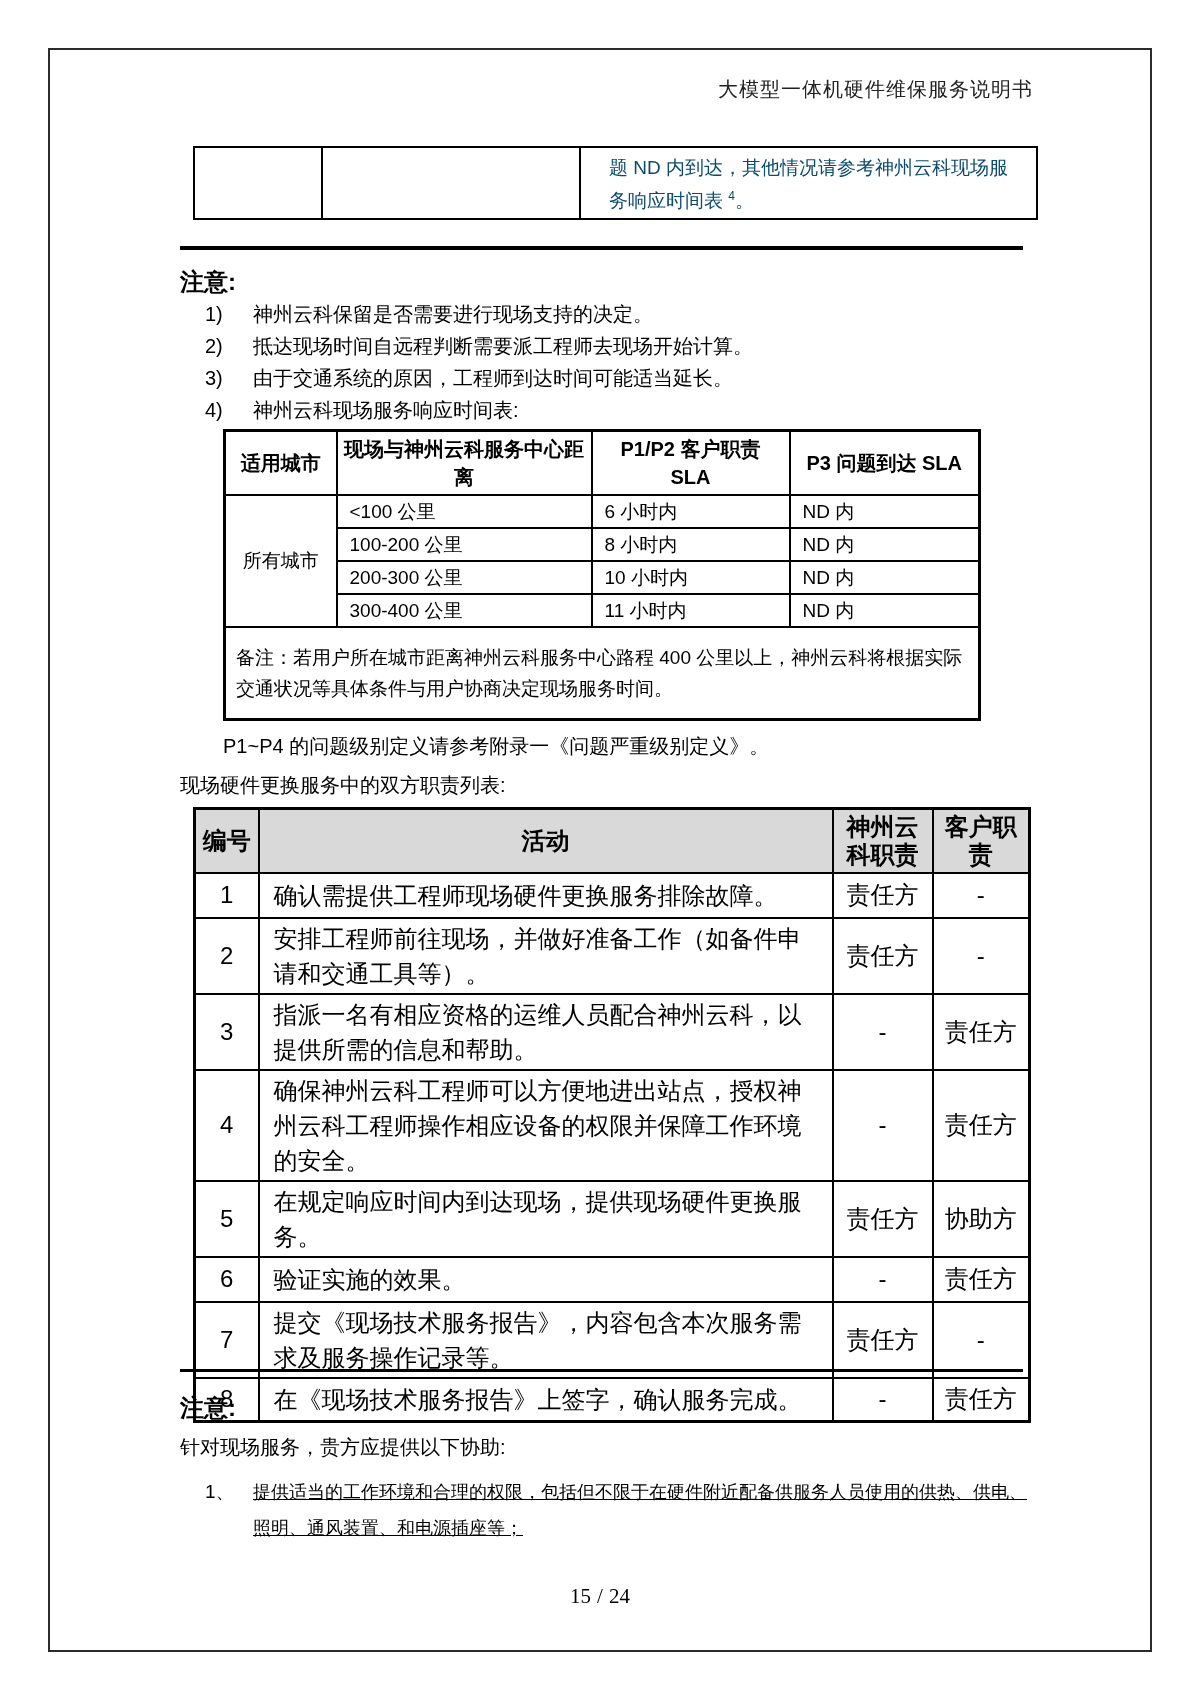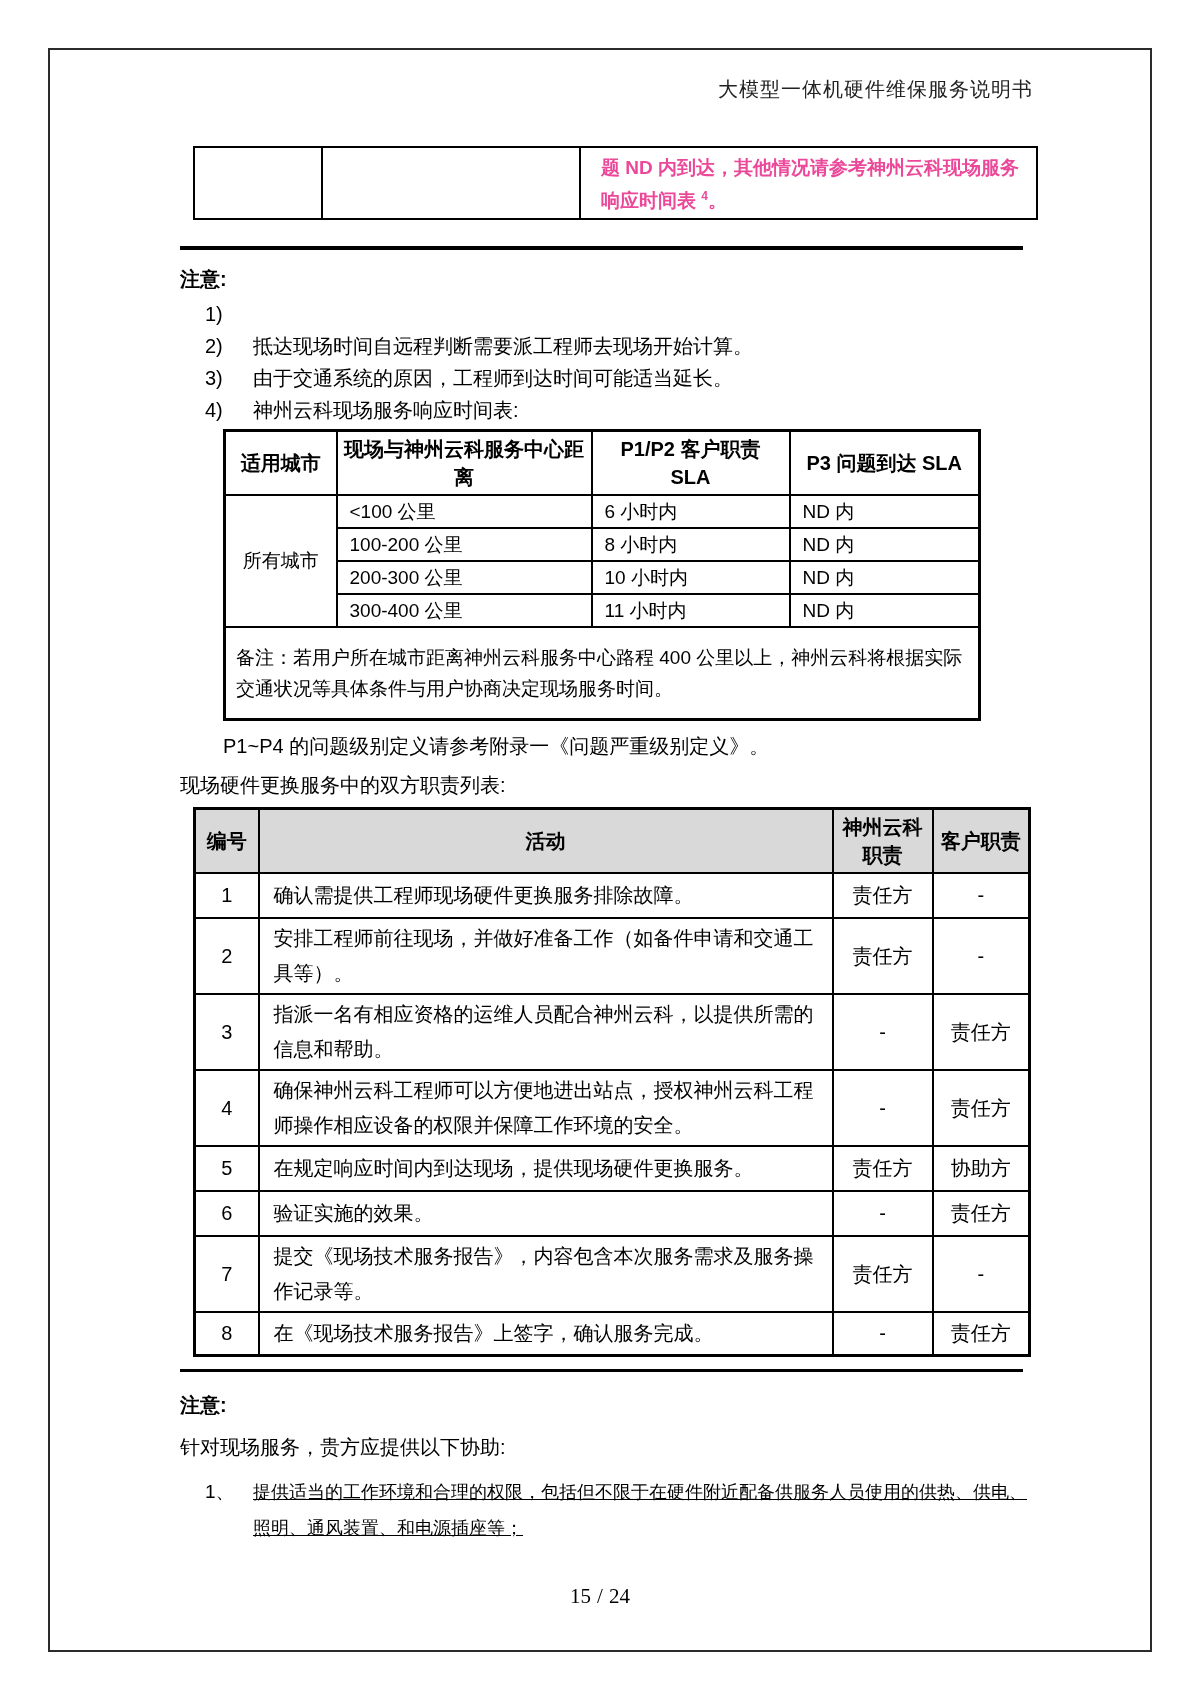--- a/index.html
+++ b/index.html
@@ -20,29 +20,29 @@
     letter-spacing:1px;
   }
   
   .top-table{
     position:absolute;left:193px;top:146px;width:843px;
     border-collapse:collapse;table-layout:fixed;
   }
   .top-table td{border:2px solid #000;vertical-align:top;}
   .top-table tr{height:72px;}
   .top-note-cell{
-    font-size:19px;line-height:33px;padding:3px 12px 0 20px;color:#ec4899;font-weight:bold;
+    font-size:19px;line-height:33px;padding:3px 12px 0 28px;color:#0c4a6e;
   }
   .sup{font-size:12px;vertical-align:super;line-height:0;}
   
   .rule{position:absolute;left:180px;width:843px;background:#000;}
   .rule-top{top:246px;height:4px;}
   .rule-bottom{top:1369px;height:3px;}
   
-  .notes-label{position:absolute;left:180px;font-size:20px;font-weight:bold;color:#000;}
+  .notes-label{position:absolute;left:180px;font-size:24px;font-weight:bold;color:#000;}
   .notes-label-1{top:266px;}
   .notes-label-2{top:1392px;}
   .note-list{position:absolute;left:205px;top:303px;width:830px;}
   .note-item{display:flex;margin-bottom:10px;font-size:20px;line-height:22px;color:#000;}
   .note-num{width:48px;flex:0 0 48px;}
   
   .sla-table{
     position:absolute;left:223px;top:429px;width:755px;
     border-collapse:collapse;table-layout:fixed;font-size:20px;color:#000;
   }
@@ -57,21 +57,21 @@
   .sla-table td{padding:0 12px;vertical-align:middle;line-height:31px;font-size:19px;}
   .sla-city{text-align:center;padding:0 4px !important;}
   .sla-remark-row{height:86px !important;}
   .sla-remark{font-size:19px;line-height:40px;padding:14px 10px !important;vertical-align:middle;margin-top:23px;}
   
   .p-note{position:absolute;left:223px;top:733px;font-size:20px;color:#000;}
   .resp-title{position:absolute;left:180px;top:772px;font-size:20px;color:#000;}
   
   .resp-table{
     position:absolute;left:193px;top:807px;width:835px;
-    border-collapse:collapse;table-layout:fixed;font-size:20px;color:#000;
+    border-collapse:collapse;table-layout:fixed;font-size:24px;color:#000;
     border:3px solid #000;
   }
   .resp-table th,.resp-table td{border:2px solid #000;vertical-align:middle;}
   .resp-table th{
     background:#d9d9d9;font-weight:bold;text-align:center;
     line-height:28px;padding:2px 4px;
   }
   .resp-table thead tr{height:64px;}
   .resp-id,.resp-vendor,.resp-customer{text-align:center;padding:0 2px;line-height:30px;}
   .resp-activity{padding:2px 14px;line-height:35px;}
@@ -113,20 +113,21 @@
 </tbody>
   </table>
 
 <div class="rule rule-top"></div>
 
 <div class="notes-label notes-label-1">注意:</div>
 
 <div class="note-list">
   <div class="note-item">
     <span class="note-num">1)</span>
+    <span>神州云科保留是否需要进行现场支持的决定。</span>
   </div>
   <div class="note-item">
     <span class="note-num">2)</span>
     <span>抵达现场时间自远程判断需要派工程师去现场开始计算。</span>
   </div>
   <div class="note-item">
     <span class="note-num">3)</span>
     <span>由于交通系统的原因，工程师到达时间可能适当延长。</span>
   </div>
   <div class="note-item">

